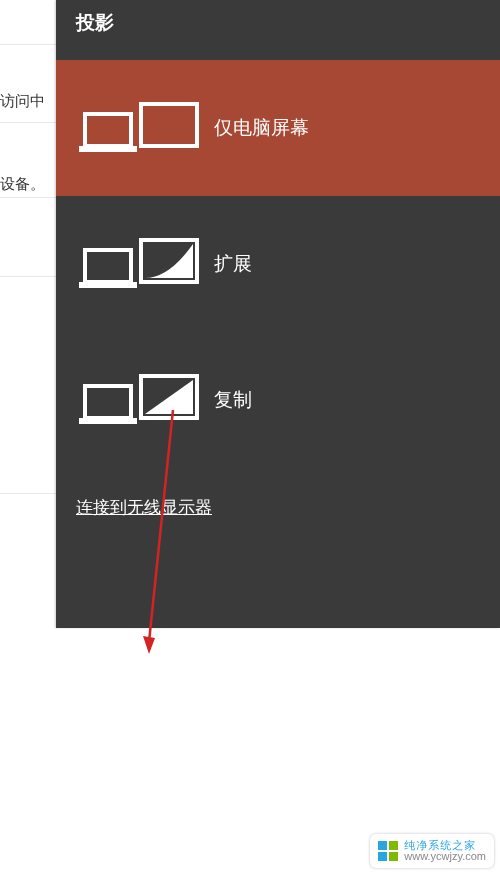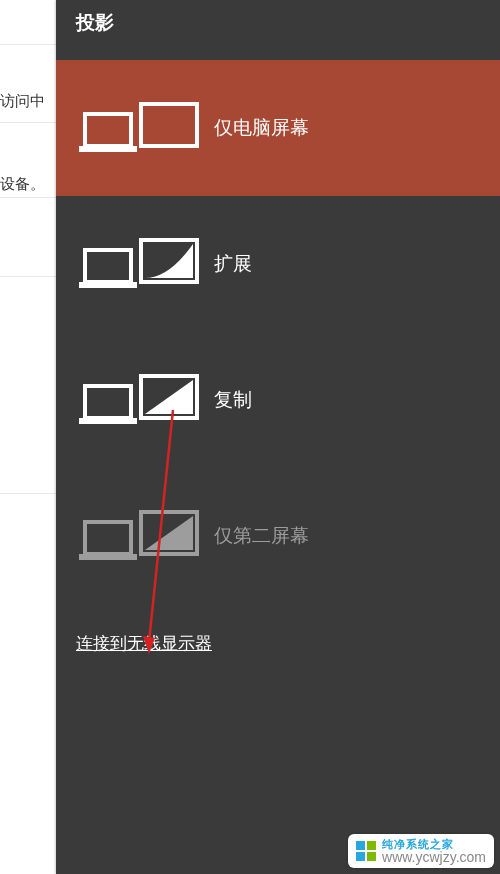--- a/index.html
+++ b/index.html
@@ -27,21 +27,21 @@
     width: 60px;
     border-top: 1px solid #e8e8e8;
   }
   .bg-text-1 { position: absolute; left: 0; top: 92px; white-space: nowrap; }
   .bg-text-2 { position: absolute; left: 0; top: 175px; white-space: nowrap; }
   .panel {
     position: absolute;
     left: 56px;
     top: 0;
     width: 444px;
-    height: 874px;
+    height: 628px;
     background: #3a3a3a;
     color: #fff;
     box-shadow: -1px 0 2px rgba(0,0,0,.2);
   }
   .panel-header {
     height: 60px;
     padding: 10px 20px 0 20px;
     font-size: 19px;
     font-weight: 600;
     color: #fff;
@@ -98,22 +98,22 @@
     grid-template-columns: 1fr 1fr;
     grid-template-rows: 1fr 1fr;
     gap: 2px;
     margin-right: 6px;
   }
   .wm-logo span:nth-child(1){ background:#2aa6de; }
   .wm-logo span:nth-child(2){ background:#7fba00; }
   .wm-logo span:nth-child(3){ background:#2aa6de; }
   .wm-logo span:nth-child(4){ background:#7fba00; }
   .wm-text { display:flex; flex-direction:column; line-height:1; }
-  .wm-text .t1 { font-size:11px; font-weight:700; color:#2aa6de; letter-spacing:1px; }
-  .wm-text .t2 { font-size:14px; color:#888; }
+  .wm-text .t1 { font-size:11px; font-weight:400; color:#2aa6de; letter-spacing:1px; }
+  .wm-text .t2 { font-size:11px; color:#888; }
   svg { display:block; }
 </style>
 </head>
 <body>
 
 <div class="bg-left">
   <div class="bg-divider" style="top:44px"></div>
   <div class="bg-text-1">访问中</div>
   <div class="bg-divider" style="top:122px"></div>
   <div class="bg-text-2">设备。</div>
@@ -155,31 +155,20 @@
       <svg width="120" height="60" viewBox="0 0 120 60">
         <rect x="6" y="16" width="46" height="32" fill="none" stroke="#fff" stroke-width="4"></rect>
         <rect x="0" y="48" width="58" height="6" fill="#fff"></rect>
         <rect x="62" y="6" width="56" height="42" fill="none" stroke="#fff" stroke-width="4"></rect>
         <path d="M66 44 L114 44 L114 10 Z" fill="#fff"></path>
       </svg>
     </span>
     <span class="label">复制</span>
   </div>
 
-  <div class="option disabled">
-    <span class="icon-wrap">
-      <svg width="120" height="60" viewBox="0 0 120 60">
-        <rect x="6" y="16" width="46" height="32" fill="none" stroke="#9d9d9d" stroke-width="4"></rect>
-        <rect x="0" y="48" width="58" height="6" fill="#9d9d9d"></rect>
-        <rect x="62" y="6" width="56" height="42" fill="none" stroke="#9d9d9d" stroke-width="4"></rect>
-        <path d="M66 44 L114 44 L114 10 Z" fill="#9d9d9d"></path>
-      </svg>
-    </span>
-    <span class="label">仅第二屏幕</span>
-  </div>
 
   <a class="wireless-link">连接到无线显示器</a>
 </div>
 
 <svg class="arrow-annot" width="80" height="250" viewBox="0 0 80 250">
   <line x1="70" y1="0" x2="46" y2="232" stroke="#d42323" stroke-width="2.5"></line>
   <polygon points="46,244 40,226 52,228" fill="#d42323"></polygon>
 </svg>
 
 <div class="watermark">

